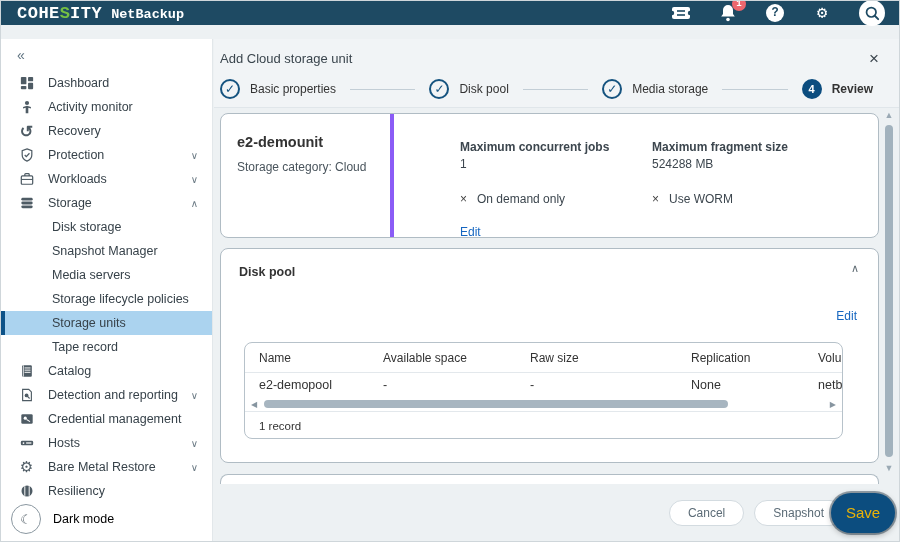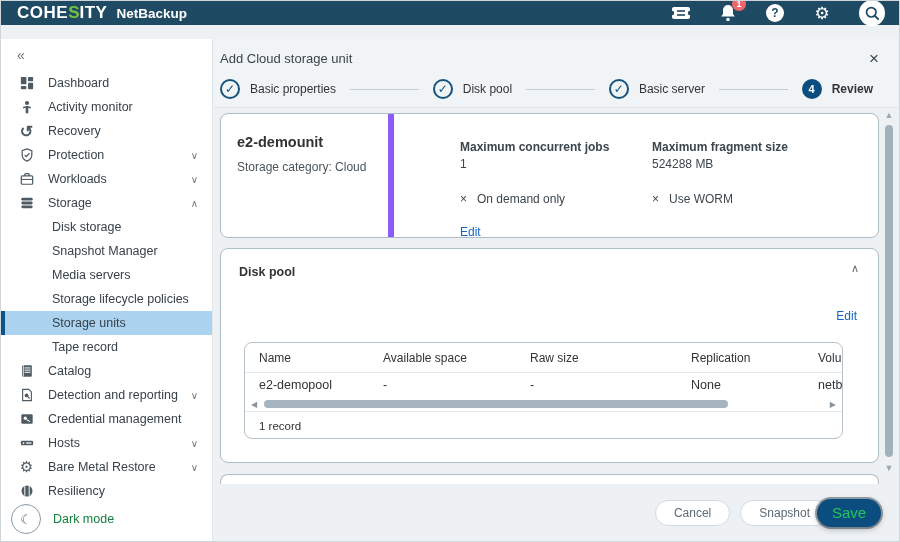--- a/index.html
+++ b/index.html
@@ -1,21 +1,21 @@
 <!DOCTYPE html>
 <html><head>
 <meta charset="utf-8">
 <style>
   * { box-sizing: border-box; margin: 0; padding: 0; }
   html,body { width:900px; height:542px; }
   body { font-family:"Liberation Sans", sans-serif; }
   .app { position:relative; width:900px; height:542px; overflow:hidden; background:#edf1f3; border:1px solid #cfd6da; }
 
   
-  .topbar { position:absolute; top:0; left:0; right:0; height:24px; background:#1e4a63; display:flex; align-items:center; padding:0 14px 0 16px; }
+  .topbar { position:absolute; top:0; left:0; right:0; height:24px; background:#1e4a63; display:flex; align-items:center; padding:0 14px 0 16px;font-family:Liberation Mono, monospace; }
   .logo { display:flex; align-items:baseline; }
   .logo-cohesity { color:#fff; font-weight:bold; font-size:17px; letter-spacing:0.5px; }
   .logo-s { color:#76c043; font-weight:bold; font-size:17px; }
   .logo-product { color:#fff; font-weight:bold; font-size:13.5px; margin-left:9px; }
   .topbar-actions { margin-left:auto; display:flex; align-items:center; gap:27px; }
   .tb-icon { position:relative; width:20px; height:20px; display:flex; align-items:center; justify-content:center; cursor:pointer; }
   .badge { position:absolute; top:-6px; right:-8px; min-width:14px; height:14px; border-radius:7px; background:#ed676e; color:#fff; font-size:9px; font-weight:bold; display:flex; align-items:center; justify-content:center; padding:0 3px; }
   .help-circle { width:18px; height:18px; border-radius:50%; background:#fff; color:#1e4a63; font-size:12px; font-weight:bold; display:flex; align-items:center; justify-content:center; }
   .gear-glyph { color:#fff; font-size:17px; line-height:1; }
   .avatar-circle { width:26px; height:26px; border-radius:50%; background:#fff; display:flex; align-items:center; justify-content:center; }
@@ -23,40 +23,40 @@
   
   .sidebar { position:absolute; top:38px; left:0; width:212px; bottom:0; background:#fff; border-right:1px solid #e2e7ea; }
   .collapse-row { height:32px; display:flex; align-items:center; padding-left:16px; color:#5f7381; font-size:14px; cursor:pointer; }
   .nav-item { height:24px; display:flex; align-items:center; padding-left:17px; cursor:pointer; color:#37424a; font-size:12.5px; }
   .nav-item .ni-icon { width:17px; height:17px; display:flex; align-items:center; justify-content:center; margin-right:13px; color:#4e5b64; font-size:14px; flex:0 0 17px; }
   .nav-item .chev { margin-left:auto; margin-right:14px; color:#6b7a84; font-size:10px; }
   .sub-item { height:24px; display:flex; align-items:center; padding-left:47px; cursor:pointer; color:#37424a; font-size:12.5px; border-left:4px solid transparent; }
   .sub-item.selected { background:#abd3ef; border-left:4px solid #0d5288; }
   .darkmode-row { position:absolute; bottom:7px; left:10px; display:flex; align-items:center; cursor:pointer; }
   .moon-circle { width:30px; height:30px; border-radius:50%; border:1px solid #8b98a1; display:flex; align-items:center; justify-content:center; color:#4e5b64; font-size:13px; }
-  .darkmode-label { margin-left:12px; font-size:12.5px; color:#15803d; }
+  .darkmode-label { margin-left:12px; font-size:12.5px; color:#000000; }
 
   
   .main { position:absolute; top:38px; left:213px; right:0; bottom:0; }
   .main-header { position:relative; height:69px; background:#f1f4f6; border-bottom:1px solid #e0e6ea; padding:12px 18px 0 6px; }
   .mh-title { font-size:13px; color:#3a454d; }
   .close-btn { position:absolute; right:20px; top:11px; font-size:17px; color:#3c464e; cursor:pointer; line-height:1; }
   .stepper { display:flex; align-items:center; margin-top:13px; padding-right:8px; }
   .step { display:flex; align-items:center; }
   .step-circle { width:20px; height:20px; border-radius:50%; border:2px solid #15537f; color:#15537f; font-size:12px; display:flex; align-items:center; justify-content:center; flex:0 0 20px; }
   .step-circle.active { background:#0c4d7f; border-color:#0c4d7f; color:#fff; font-size:11px; font-weight:bold; }
   .step-label { margin-left:10px; font-size:12px; color:#333; }
   .step-label.bold { font-weight:bold; }
   .connector { flex:1; height:1px; background:#c3ced6; margin:0 14px; }
 
   
   .content { position:absolute; top:69px; bottom:57px; left:0; right:0; background:#edf1f3; overflow:hidden; }
   .card { background:#fff; border:1px solid #b0bcc4; border-radius:8px; margin:0 20px 0 6px; }
   .card1 { margin-top:5px; height:125px; display:flex; }
-  .c1-left { flex:0 0 173px; border-right:6px solid #8b5cf6; padding:20px 10px 11px 16px; }
+  .c1-left { flex:0 0 173px; border-right:4px solid #8b5cf6; padding:20px 10px 11px 16px; }
   .unit-name { font-size:14.5px; font-weight:bold; color:#333; }
   .unit-category { font-size:12px; color:#49545c; margin-top:10px; }
   .c1-right { flex:1; display:flex; padding:26px 0 0 66px; }
   .rv-col1 { flex:0 0 192px; }
   .rv-label { font-size:12px; font-weight:bold; color:#3c464e; }
   .rv-value { font-size:12px; color:#3c464e; margin-top:3px; }
   .rv-flag { margin-top:21px; font-size:12px; color:#3c464e; display:flex; align-items:center; }
   .rv-flag .x { margin-right:10px; color:#444; font-size:12px; }
   .edit-link { display:inline-block; margin-top:19px; color:#1566c0; font-size:12px; cursor:pointer; }
 
@@ -77,23 +77,23 @@
   .record-row { border-top:1px solid #e3e8ec; font-size:11.5px; color:#333; padding:8px 0 0 14px; }
 
   .card3-partial { margin-top:11px; height:20px; border-radius:8px 8px 0 0; border-bottom:none; }
 
   .vscroll { position:absolute; right:4px; top:2px; bottom:2px; width:12px; }
   .varrow-up { position:absolute; top:0; left:0; width:12px; text-align:center; font-size:9px; color:#9aa9b4; cursor:pointer; }
   .vthumb { position:absolute; top:15px; left:2px; width:8px; height:332px; border-radius:4px; background:#a2b2bd; cursor:pointer; }
   .varrow-down { position:absolute; top:353px; left:0; width:12px; text-align:center; font-size:9px; color:#9aa9b4; cursor:pointer; }
 
   
-  .footer { position:absolute; bottom:0; left:0; right:0; height:57px; background:#edf1f3; display:flex; align-items:center; justify-content:flex-end; padding-right:18px; }
+  .footer { position:absolute; bottom:0; left:0; right:0; height:57px; background:#edf1f3; display:flex; align-items:center; justify-content:flex-end; padding-right:4px; }
   .btn-outline { height:26px; padding:0 18px; border-radius:13px; border:1px solid #d3dbe0; background:#fff; color:#5b6b76; font-size:12px; font-family:"Liberation Sans",sans-serif; cursor:pointer; margin-left:10px; }
-  .btn-primary { height:28px; min-width:64px; padding:0 14px; border-radius:20px; border:none; background:#0c4d7f; color:#22c55e; font-size:15px; font-family:"Liberation Sans",sans-serif; cursor:pointer; margin-left:-12px; position:relative; z-index:2; box-shadow:0 0 0 2px rgba(13,36,52,0.4), 0 2px 6px rgba(0,0,0,0.3); }
+  .btn-primary { height:40px; min-width:64px; padding:0 14px; border-radius:20px; border:none; background:#0c4d7f; color:#eab308; font-size:15px; font-family:"Liberation Sans",sans-serif; cursor:pointer; margin-left:-12px; position:relative; z-index:2; box-shadow:0 0 0 2px rgba(13,36,52,0.4), 0 2px 6px rgba(0,0,0,0.3); }
 
   svg { display:block; }
 </style>
 </head>
 <body>
 
 <div class="app">
 
   <div class="topbar">
     <div class="logo">
@@ -306,21 +306,21 @@
           <span class="step-label">Basic properties</span>
         </div>
         <div class="connector"></div>
         <div class="step">
           <span class="step-circle">✓</span>
           <span class="step-label">Disk pool</span>
         </div>
         <div class="connector"></div>
         <div class="step">
           <span class="step-circle">✓</span>
-          <span class="step-label">Basic server</span>
+          <span class="step-label">Media storage</span>
         </div>
         <div class="connector"></div>
         <div class="step">
           <span class="step-circle active">4</span>
           <span class="step-label bold">Review</span>
         </div>
       </div>
     </div>
 
     <div class="content">

